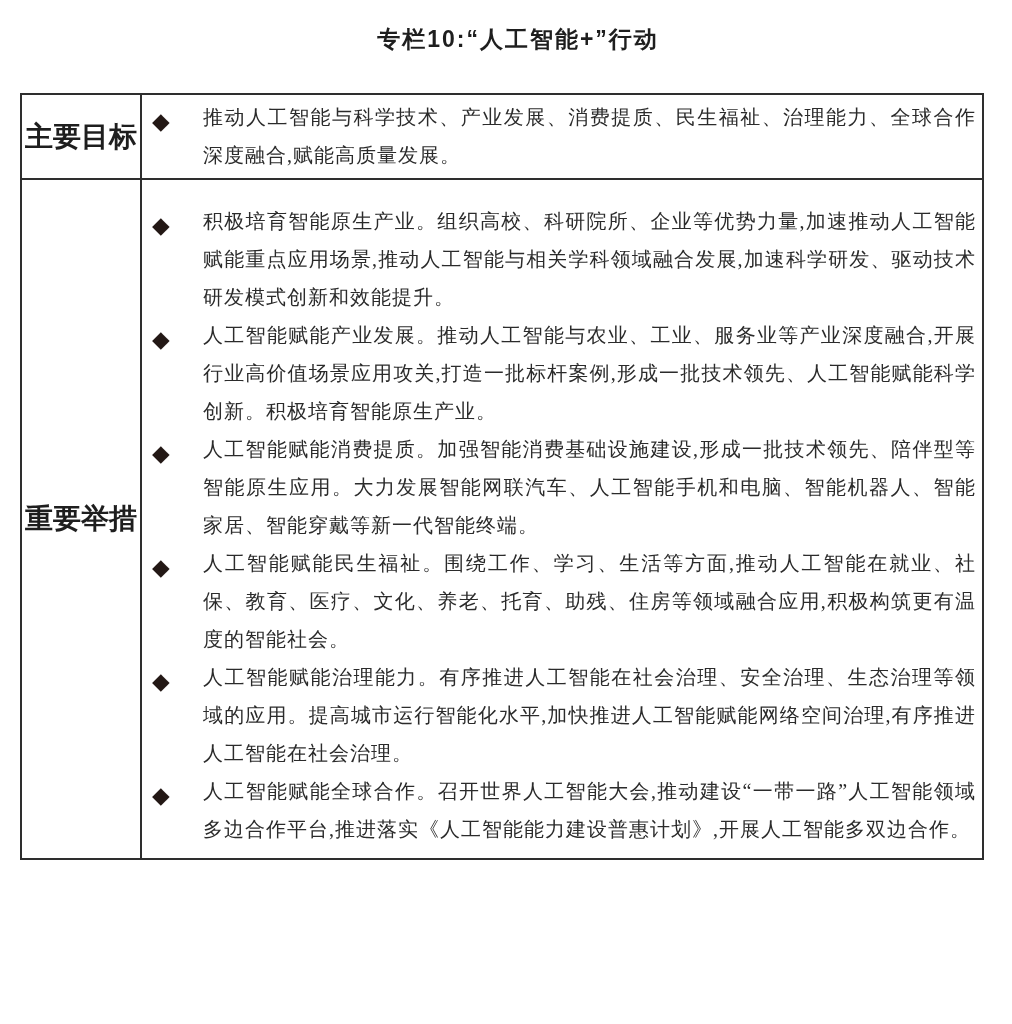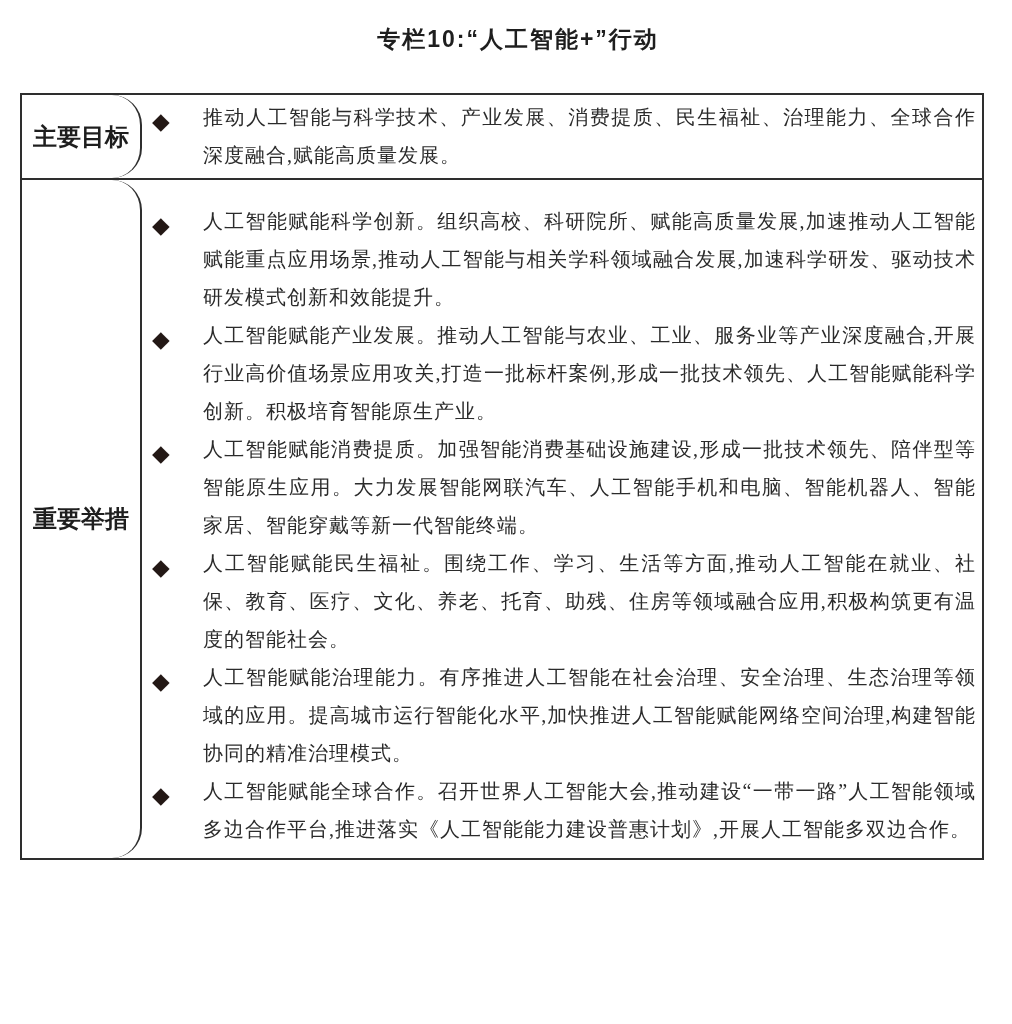--- a/index.html
+++ b/index.html
@@ -42,25 +42,24 @@
   }
   .label-cell {
     width: 120px;
     min-width: 120px;
     border-right: 2px solid #2e2e2e;
     display: flex;
     align-items: center;
     justify-content: center;
     font-family: "Liberation Sans", "DejaVu Sans", sans-serif;
     font-weight: bold;
-    font-size: 24px;
+    font-size: 28px;
     letter-spacing: 0px;
     color: #1e1e1e;
     white-space: nowrap;
-    border-radius: 30px;
   }
   .content-cell {
     flex: 1;
     padding: 2px 6px 6px 0;
   }
   .row-measures .content-cell {
     padding-top: 22px;
     padding-bottom: 10px;
   }
   .bullet-item {
@@ -102,37 +101,37 @@
         <p class="bullet-text">推动人工智能与科学技术、产业发展、消费提质、民生福祉、治理能力、全球合作深度融合,赋能高质量发展。</p>
       </div>
     </div>
   </div>
 
   <div class="box-row row-measures">
     <div class="label-cell">重要举措</div>
     <div class="content-cell">
       <div class="bullet-item">
         <span class="bullet-glyph">◆</span>
-        <p class="bullet-text">人工智能赋能科学创新。组织高校、科研院所、赋能高质量发展,加速推动人工智能赋能重点应用场景,推动人工智能与相关学科领域融合发展,加速科学研发、驱动技术研发模式创新和效能提升。</p>
+        <p class="bullet-text">积极培育智能原生产业。组织高校、科研院所、企业等优势力量,加速推动人工智能赋能重点应用场景,推动人工智能与相关学科领域融合发展,加速科学研发、驱动技术研发模式创新和效能提升。</p>
       </div>
       <div class="bullet-item">
         <span class="bullet-glyph">◆</span>
         <p class="bullet-text">人工智能赋能产业发展。推动人工智能与农业、工业、服务业等产业深度融合,开展行业高价值场景应用攻关,打造一批标杆案例,形成一批技术领先、人工智能赋能科学创新。积极培育智能原生产业。</p>
       </div>
       <div class="bullet-item">
         <span class="bullet-glyph">◆</span>
         <p class="bullet-text">人工智能赋能消费提质。加强智能消费基础设施建设,形成一批技术领先、陪伴型等智能原生应用。大力发展智能网联汽车、人工智能手机和电脑、智能机器人、智能家居、智能穿戴等新一代智能终端。</p>
       </div>
       <div class="bullet-item">
         <span class="bullet-glyph">◆</span>
         <p class="bullet-text">人工智能赋能民生福祉。围绕工作、学习、生活等方面,推动人工智能在就业、社保、教育、医疗、文化、养老、托育、助残、住房等领域融合应用,积极构筑更有温度的智能社会。</p>
       </div>
       <div class="bullet-item">
         <span class="bullet-glyph">◆</span>
-        <p class="bullet-text">人工智能赋能治理能力。有序推进人工智能在社会治理、安全治理、生态治理等领域的应用。提高城市运行智能化水平,加快推进人工智能赋能网络空间治理,构建智能协同的精准治理模式。</p>
+        <p class="bullet-text">人工智能赋能治理能力。有序推进人工智能在社会治理、安全治理、生态治理等领域的应用。提高城市运行智能化水平,加快推进人工智能赋能网络空间治理,有序推进人工智能在社会治理。</p>
       </div>
       <div class="bullet-item">
         <span class="bullet-glyph">◆</span>
         <p class="bullet-text">人工智能赋能全球合作。召开世界人工智能大会,推动建设“一带一路”人工智能领域多边合作平台,推进落实《人工智能能力建设普惠计划》,开展人工智能多双边合作。</p>
       </div>
     </div>
   </div>
 
 </div>
 

